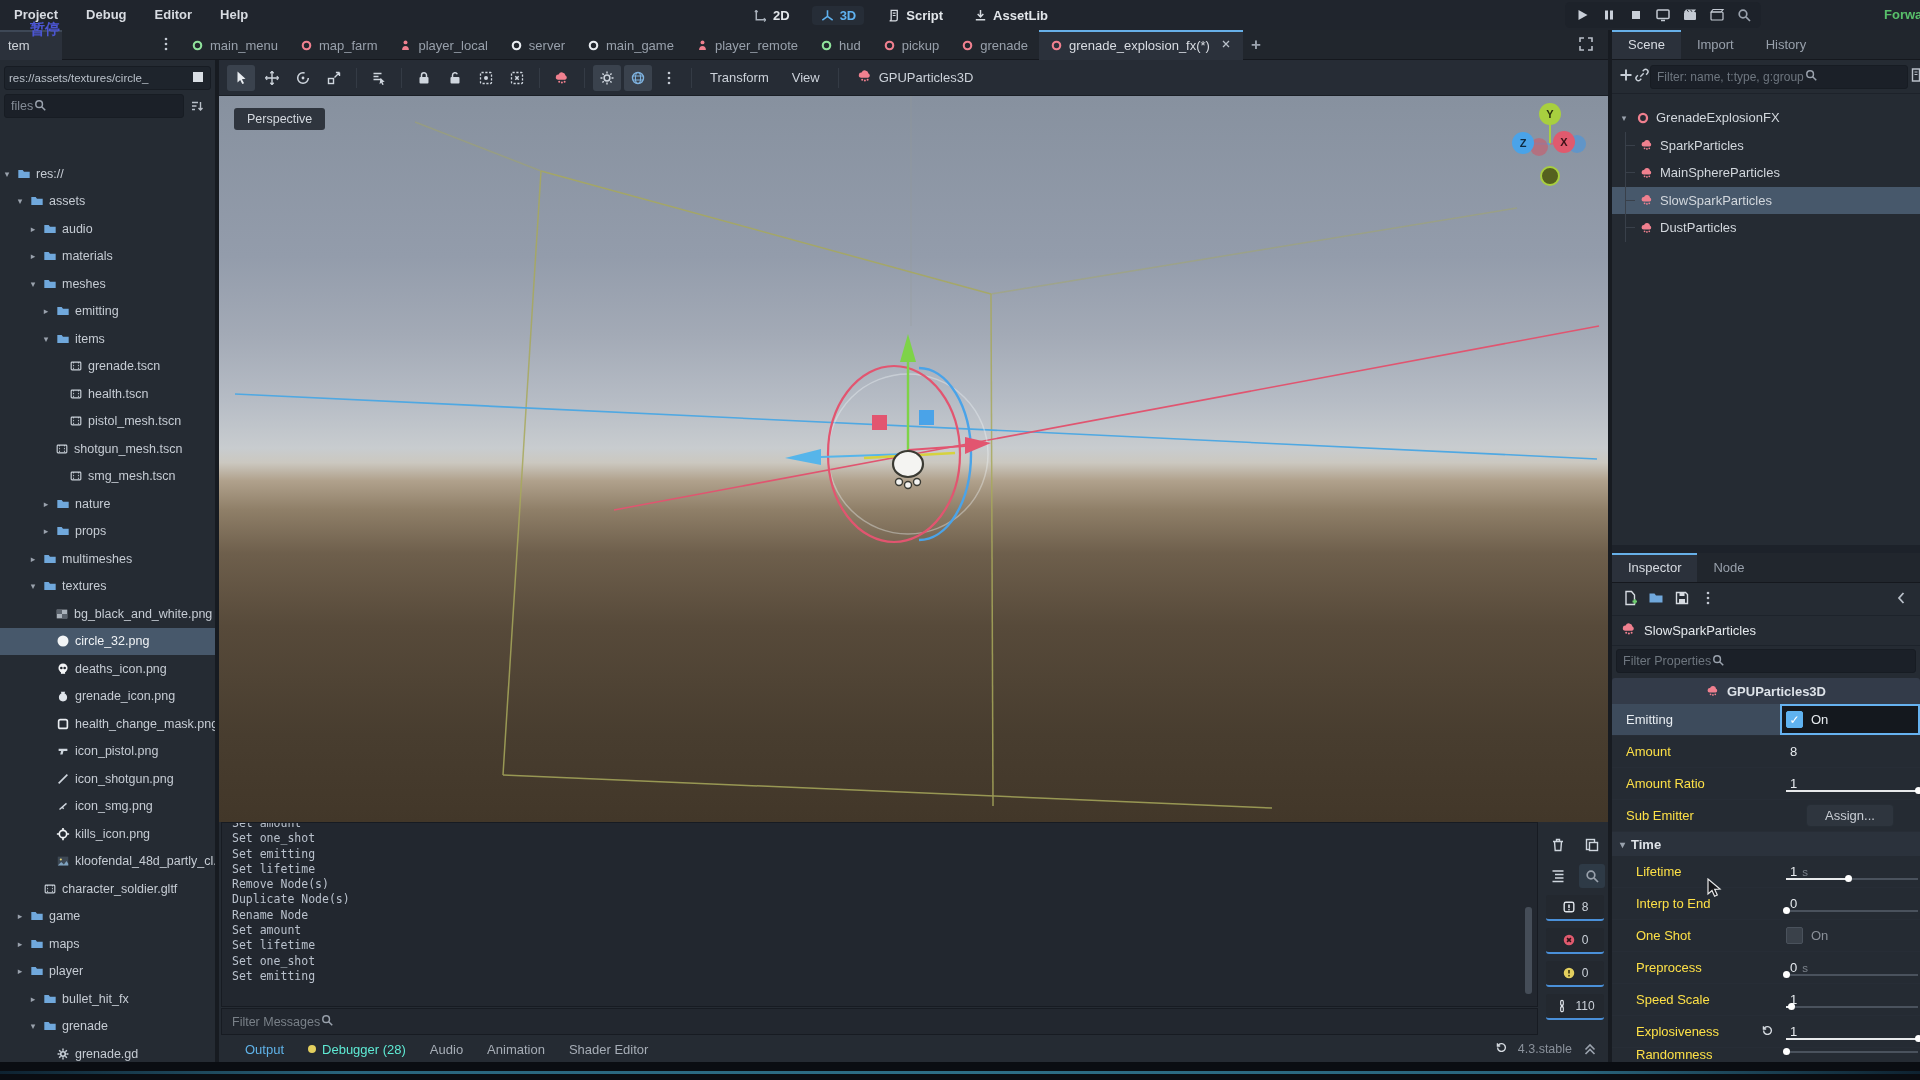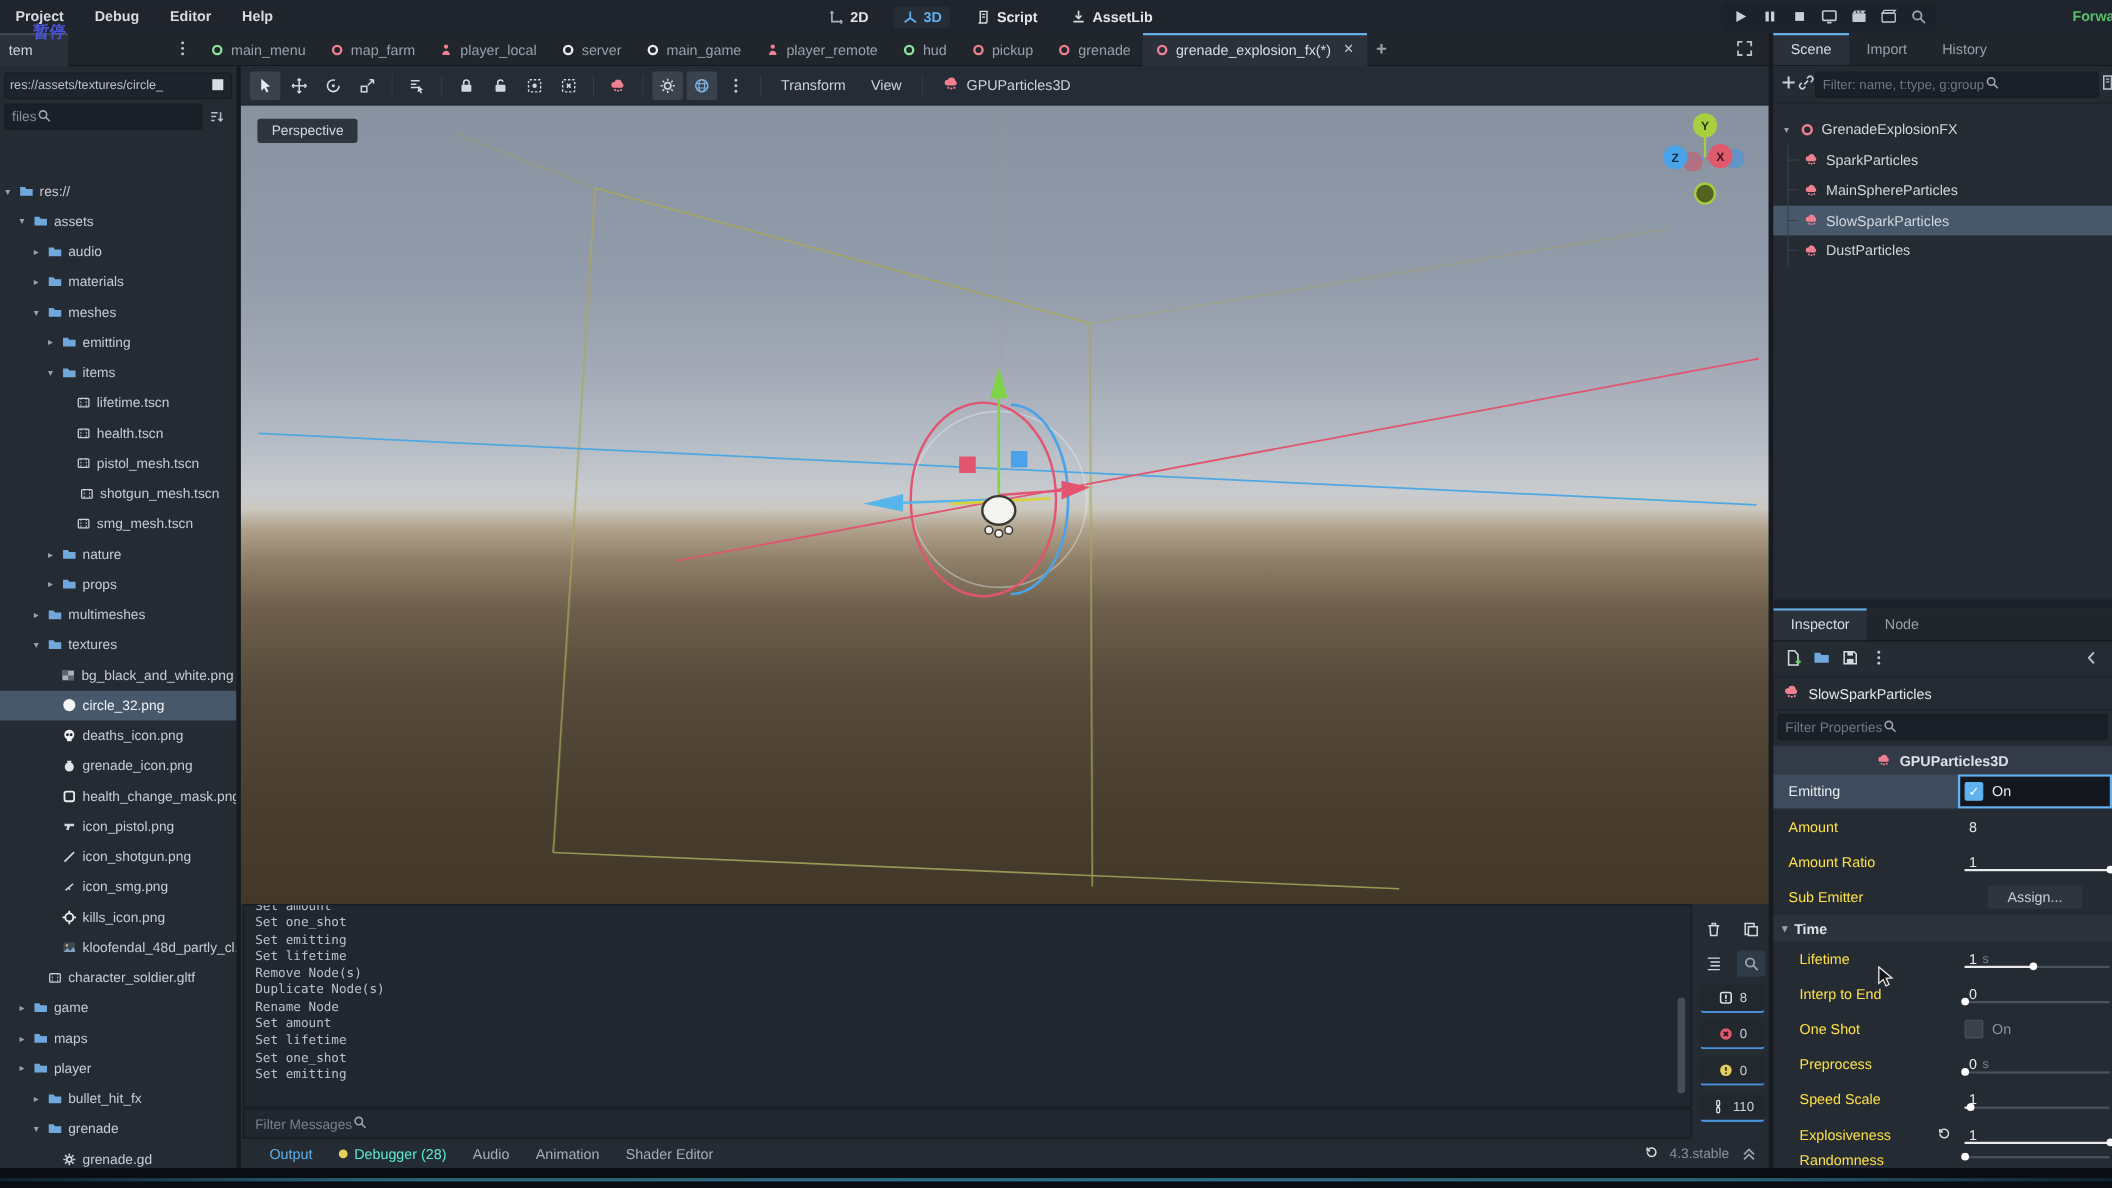--- a/index.html
+++ b/index.html
@@ -462,21 +462,21 @@
           <span>items</span>
         </div>
         <div class="fs-row" style="padding-left: 54px;">
           <span class="exp"></span>
           <span class="ic">
             <svg width="14" height="14" viewBox="0 0 16 16">
               <rect x="2.5" y="3.5" width="11" height="9" rx="1" fill="none" stroke="#ccd3db" stroke-width="1.3"></rect>
               <path d="M5.2 3.5v9 M10.8 3.5v9" stroke="#ccd3db" stroke-width="1" stroke-dasharray="1.6 1.6"></path>
             </svg>
           </span>
-          <span>lifetime.tscn</span>
+          <span>grenade.tscn</span>
         </div>
         <div class="fs-row" style="padding-left: 54px;">
           <span class="exp"></span>
           <span class="ic">
             <svg width="14" height="14" viewBox="0 0 16 16">
               <rect x="2.5" y="3.5" width="11" height="9" rx="1" fill="none" stroke="#ccd3db" stroke-width="1.3"></rect>
               <path d="M5.2 3.5v9 M10.8 3.5v9" stroke="#ccd3db" stroke-width="1" stroke-dasharray="1.6 1.6"></path>
             </svg>
           </span>
           <span>health.tscn</span>
@@ -484,21 +484,21 @@
         <div class="fs-row" style="padding-left: 54px;">
           <span class="exp"></span>
           <span class="ic">
             <svg width="14" height="14" viewBox="0 0 16 16">
               <rect x="2.5" y="3.5" width="11" height="9" rx="1" fill="none" stroke="#ccd3db" stroke-width="1.3"></rect>
               <path d="M5.2 3.5v9 M10.8 3.5v9" stroke="#ccd3db" stroke-width="1" stroke-dasharray="1.6 1.6"></path>
             </svg>
           </span>
           <span>pistol_mesh.tscn</span>
         </div>
-        <div class="fs-row" style="padding-left: 57px;">
+        <div class="fs-row" style="padding-left: 40px;">
           <span class="exp"></span>
           <span class="ic">
             <svg width="14" height="14" viewBox="0 0 16 16">
               <rect x="2.5" y="3.5" width="11" height="9" rx="1" fill="none" stroke="#ccd3db" stroke-width="1.3"></rect>
               <path d="M5.2 3.5v9 M10.8 3.5v9" stroke="#ccd3db" stroke-width="1" stroke-dasharray="1.6 1.6"></path>
             </svg>
           </span>
           <span>shotgun_mesh.tscn</span>
         </div>
         <div class="fs-row" style="padding-left: 54px;">

